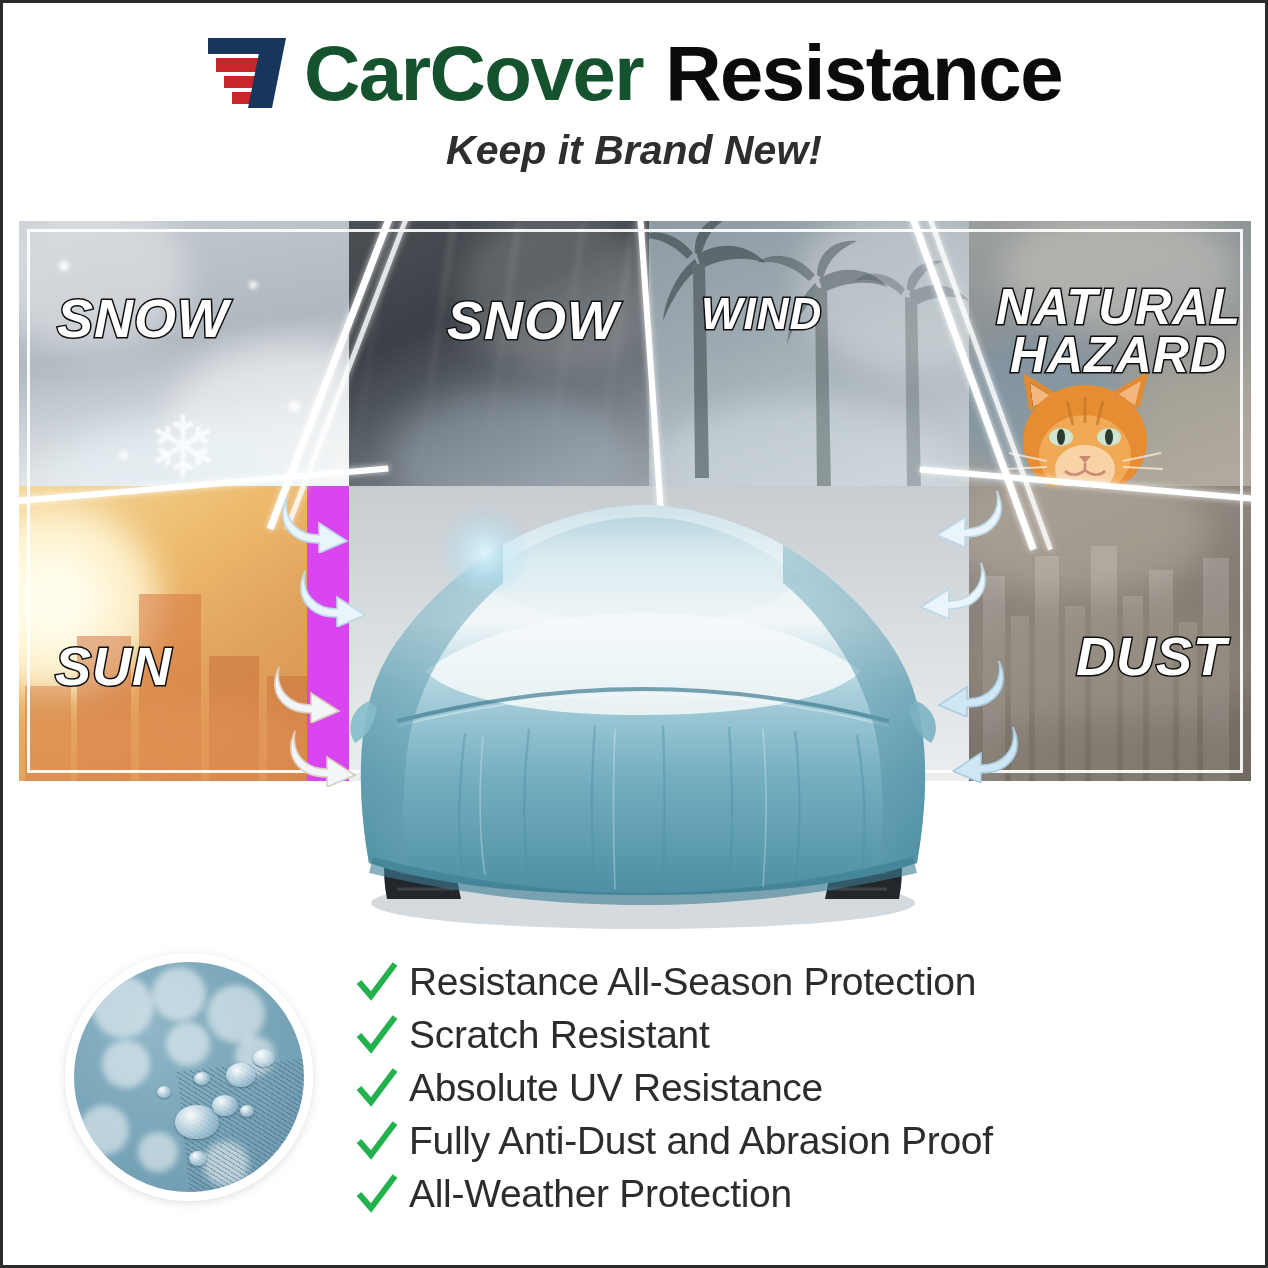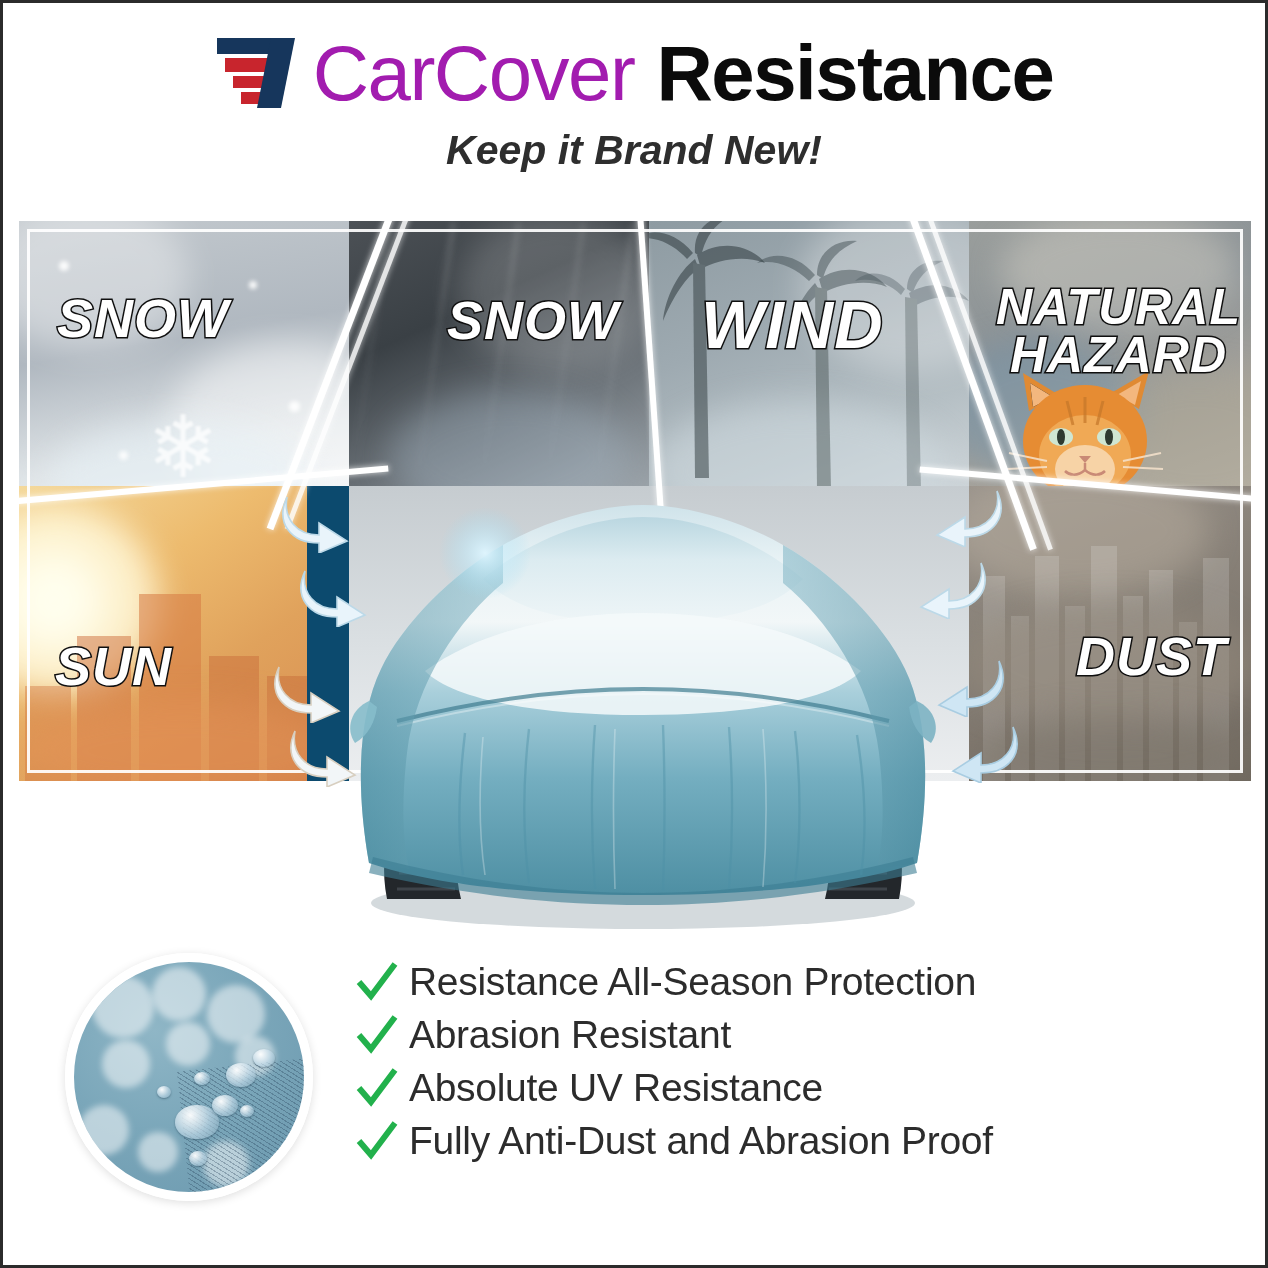--- a/index.html
+++ b/index.html
@@ -10,29 +10,29 @@
         border:3px solid #2b2b2b;box-sizing:border-box;}
 
   
   #header{position:absolute;left:0;top:22px;width:1262px;text-align:center;}
   #brandline{display:flex;align-items:center;justify-content:center;gap:4px;height:96px;}
 
   .logo-mark{width:92px;height:74px;flex:0 0 auto;margin-right:2px;}
 
   #brand-text{font-size:78px;font-weight:bold;letter-spacing:-1.5px;line-height:1;
               white-space:nowrap;display:flex;align-items:baseline;}
-  #brand-icc{color:#a21caf;font-size:78px;font-weight:normal;}
+  #brand-icc{color:#14532d;font-size:78px;font-weight:bold;}
   #brand-prot{color:#0b0b0b;font-size:78px;font-weight:bold;margin-left:22px;}
 
   #tagline{font-size:41px;font-style:italic;font-weight:bold;color:#2e2e2e;
            margin-top:6px;letter-spacing:0px;}
 
   
   #collage{position:absolute;left:16px;top:218px;width:1232px;height:560px;
-           overflow:hidden;background:#0c4a6e;}
+           overflow:hidden;background:#d946ef;}
 
   .panel{position:absolute;overflow:hidden;}
 
   
   #p-snow{left:0;top:0;width:330px;height:265px;
      background:linear-gradient(170deg,#c3c9ce 0%,#b0b8c0 45%,#dfe4e7 80%,#eef1f3 100%);}
   
   #p-rain{left:330px;top:0;width:300px;height:265px;
      background:linear-gradient(155deg,#4c5156 0%,#3a4045 35%,#6e757b 70%,#9aa2a8 100%);}
   
@@ -63,21 +63,21 @@
   .divider{position:absolute;background:#ffffff;z-index:6;box-shadow:0 0 6px rgba(255,255,255,.8);}
 
   
   .plabel{position:absolute;z-index:9;color:#ffffff;font-weight:bold;font-style:italic;
           letter-spacing:1px;line-height:.96;
           -webkit-text-stroke:3px #111;paint-order:stroke fill;
           text-shadow:0 0 2px rgba(0,0,0,.35);white-space:pre-line;}
 
   #l-snow{left:38px;top:72px;font-size:54px;}
   #l-rain{left:98px;top:74px;font-size:54px;}
-  #l-wind{left:52px;top:72px;font-size:67px;}
+  #l-wind{left:52px;top:72px;font-size:44px;}
   #l-haz {right:10px;top:62px;font-size:50px;text-align:center;}
   #l-sun {left:36px;top:155px;font-size:54px;}
   #l-dust{right:24px;top:145px;font-size:54px;}
 
   
   #snowflake{position:absolute;left:128px;top:176px;font-size:86px;color:rgba(255,255,255,.75);
              z-index:5;filter:blur(1px);}
 
   
   .palm{position:absolute;z-index:4;opacity:.55;}
@@ -407,34 +407,40 @@
         <svg class="check" viewBox="0 0 44 44">
           <path d="M4 22 L16 36 L40 4" stroke="#22b14c" stroke-width="6" fill="none" stroke-linecap="butt"></path>
         </svg>
         <span class="ftext">Resistance All-Season Protection</span>
       </div>
 
       <div class="frow">
         <svg class="check" viewBox="0 0 44 44">
           <path d="M4 22 L16 36 L40 4" stroke="#22b14c" stroke-width="6" fill="none" stroke-linecap="butt"></path>
         </svg>
-        <span class="ftext">Abrasion Resistant</span>
+        <span class="ftext">Scratch Resistant</span>
       </div>
 
       <div class="frow">
         <svg class="check" viewBox="0 0 44 44">
           <path d="M4 22 L16 36 L40 4" stroke="#22b14c" stroke-width="6" fill="none" stroke-linecap="butt"></path>
         </svg>
         <span class="ftext">Absolute UV Resistance</span>
       </div>
 
       <div class="frow">
         <svg class="check" viewBox="0 0 44 44">
           <path d="M4 22 L16 36 L40 4" stroke="#22b14c" stroke-width="6" fill="none" stroke-linecap="butt"></path>
         </svg>
         <span class="ftext">Fully Anti-Dust and Abrasion Proof</span>
       </div>
 
+      <div class="frow">
+        <svg class="check" viewBox="0 0 44 44">
+          <path d="M4 22 L16 36 L40 4" stroke="#22b14c" stroke-width="6" fill="none" stroke-linecap="butt"></path>
+        </svg>
+        <span class="ftext">All-Weather Protection</span>
+      </div>
 
     </div>
   </div>
 
 </div>
 
 </body></html>

